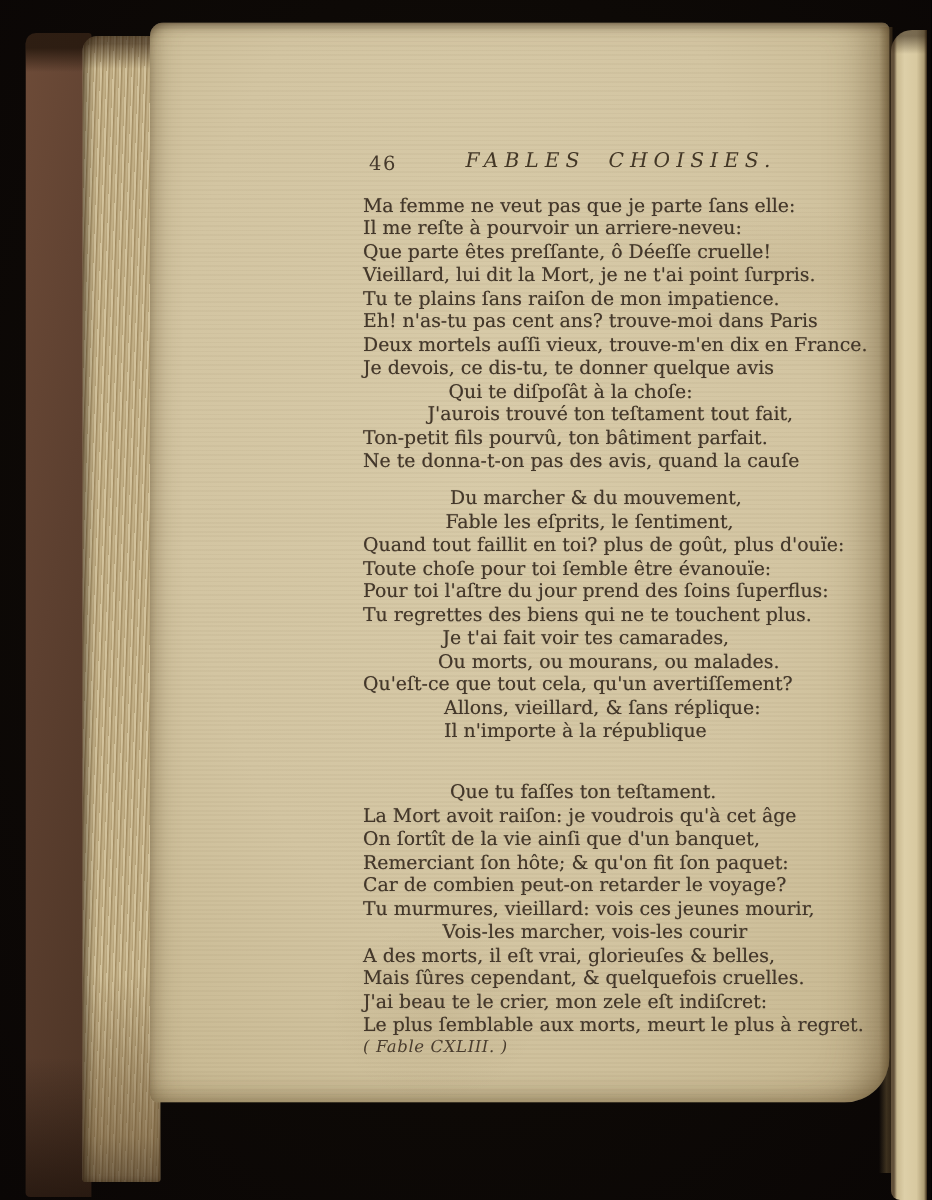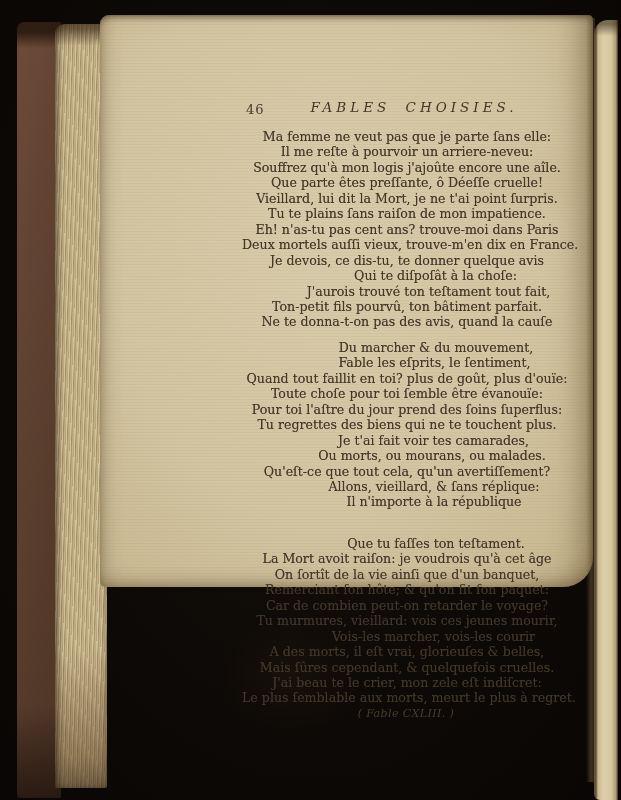--- a/index.html
+++ b/index.html
@@ -25,21 +25,21 @@
     background:
       linear-gradient(180deg, rgba(45,28,14,.6) 0 5px, rgba(45,28,14,0) 22px),
       linear-gradient(180deg, rgba(0,0,0,0) 82%, rgba(80,55,28,.45) 96%, rgba(50,32,16,.6) 100%),
       repeating-linear-gradient(92deg, #d2c29c 0 1px, #a28c62 1.6px, #c6b48c 3px, #b5a177 4.2px),
       #c2b089;
     border-radius:10px 4px 2px 2px;
     box-shadow:inset 5px 0 7px -3px rgba(30,18,8,.65), inset -3px 0 5px -2px rgba(70,50,26,.5);
   }
   
   .page{
-    position:absolute;left:100px;top:15px;width:493px;height:572px;
+    position:absolute;left:100px;top:15px;width:493px;height:720px;
     background:
       repeating-linear-gradient(180deg, rgba(110,92,60,.05) 0 1px, rgba(0,0,0,0) 1px 3px),
       radial-gradient(ellipse at 46% 38%, #d8cba9 0%, #d3c5a2 55%, #cabb95 84%, #bfae88 100%);
     border-radius:9px 5px 30px 5px;
     box-shadow:
       inset 0 5px 7px -4px rgba(50,32,16,.75),
       inset 14px 0 18px -12px rgba(95,75,42,.45),
       inset -26px 0 30px -16px rgba(95,75,42,.55),
       inset 0 -12px 16px -10px rgba(95,75,42,.5);
   }
@@ -62,23 +62,23 @@
     position:absolute;left:4px;top:3px;
     font-size:13px;letter-spacing:1px;color:#463a2c;
   }
   .title{
     position:absolute;left:0;right:0;top:0;text-align:center;padding-left:14px;
     font-size:13.5px;letter-spacing:4px;word-spacing:7px;color:#433726;
     white-space:nowrap;
     font-style:italic;
   }
   .poem{font-size:12.6px;line-height:15.45px;}
-  .poem .line{white-space:nowrap;color:#43372a;text-shadow:0 0 .5px rgba(67,55,42,.55);text-align:center;}
+  .poem .line{white-space:nowrap;color:#43372a;text-shadow:0 0 .5px rgba(67,55,42,.55);}
   .footer-row{
-    margin-top:1px;text-align:center;padding-right:2px;
+    margin-top:1px;text-align:left;padding-right:2px;
     font-style:italic;font-size:11px;letter-spacing:.4px;color:#4a3d2e;
   }
   
   .stain1{position:absolute;left:330px;top:120px;width:180px;height:90px;border-radius:50%;
     background:radial-gradient(ellipse, rgba(160,135,90,.10), rgba(160,135,90,0) 70%);}
   .stain2{position:absolute;left:120px;top:600px;width:140px;height:120px;border-radius:50%;
     background:radial-gradient(ellipse, rgba(120,95,55,.08), rgba(120,95,55,0) 70%);}
 </style>
 </head>
 <body>
@@ -93,21 +93,20 @@
 
     <div class="content">
       <div class="header-row">
         <span class="pagenum">46</span>
         <span class="title">FABLES CHOISIES.</span>
       </div>
 
       <div class="poem">
           <div class="line">Ma femme ne veut pas que je parte ſans elle:</div>
           <div class="line">Il me reſte à pourvoir un arriere-neveu:</div>
-          <div class="line">Souffrez qu'à mon logis j'ajoûte encore une aîle.</div>
           <div class="line">Que parte êtes preſſante, ô Déeſſe cruelle!</div>
           <div class="line">Vieillard, lui dit la Mort, je ne t'ai point ſurpris.</div>
           <div class="line">Tu te plains ſans raiſon de mon impatience.</div>
           <div class="line">Eh! n'as-tu pas cent ans? trouve-moi dans Paris</div>
           <div class="line">Deux mortels auſſi vieux, trouve-m'en dix en France.</div>
           <div class="line">Je devois, ce dis-tu, te donner quelque avis</div>
           <div class="line" style="padding-left: 57px;">Qui te diſpoſât à la choſe:</div>
           <div class="line" style="padding-left: 43px;">J'aurois trouvé ton teſtament tout fait,</div>
           <div class="line">Ton-petit fils pourvû, ton bâtiment parfait.</div>
           <div class="line">Ne te donna-t-on pas des avis, quand la cauſe</div>

